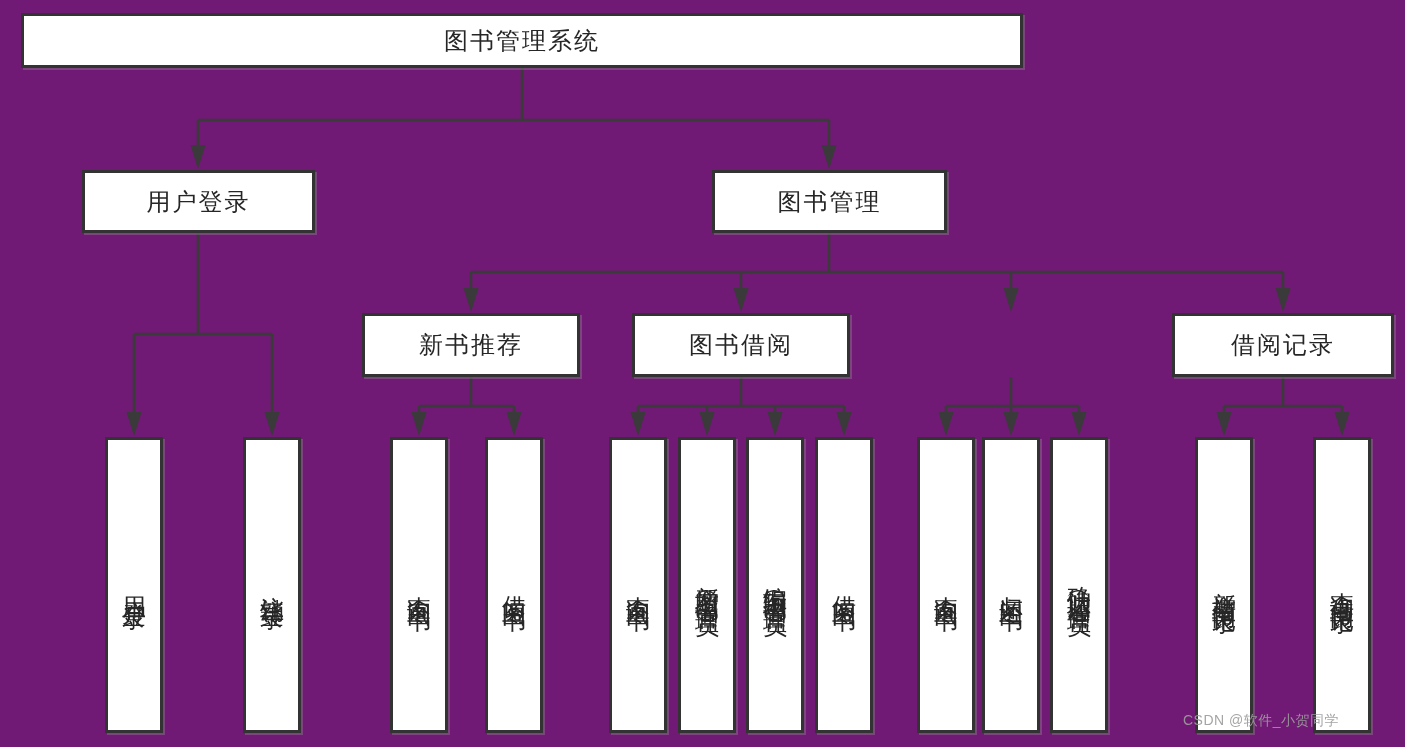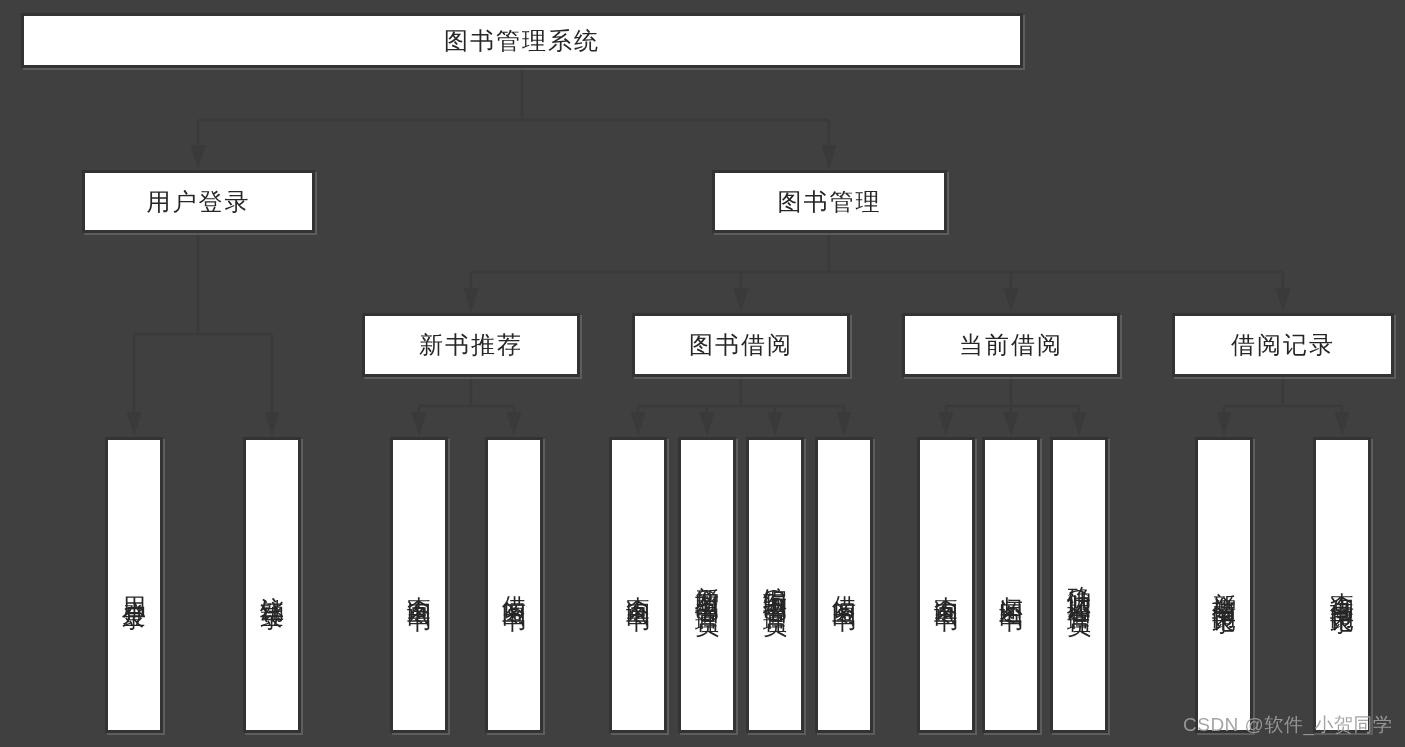--- a/index.html
+++ b/index.html
@@ -4,21 +4,21 @@
 <style>
   html, body {
     margin: 0;
     padding: 0;
     background: #ffffff;
   }
   .canvas {
     position: relative;
     width: 1405px;
     height: 747px;
-    background: #404040;
+    background: #701a75;
     font-family: "Liberation Sans", sans-serif;
     overflow: hidden;
   }
   .connector-layer {
     position: absolute;
     left: 0;
     top: 0;
     width: 1405px;
     height: 747px;
   }
@@ -51,21 +51,21 @@
     writing-mode: vertical-rl;
     text-orientation: mixed;
     font-size: 24px;
     letter-spacing: 4px;
     line-height: 1;
   }
   .watermark {
     position: absolute;
     left: 1183px;
     top: 712px;
-    font-size: 19px;
+    font-size: 14px;
     letter-spacing: 0.5px;
     color: #9d9d9d;
     opacity: 0.92;
     white-space: nowrap;
     z-index: 5;
   }
 </style>
 </head>
 <body>
 
@@ -124,23 +124,20 @@
   <div class="node h" style="left:712px; top:170px; width:235px; height:63px;">
     <span>图书管理</span>
   </div>
 
   <div class="node h" style="left:632px; top:313px; width:218px; height:64px;">
     <span>图书借阅</span>
   </div>
   <div class="node h" style="left:362px; top:313px; width:218px; height:64px;">
     <span>新书推荐</span>
   </div>
-  <div class="node h" style="left:902px; top:313px; width:218px; height:64px;">
-    <span>当前借阅</span>
-  </div>
   <div class="node h" style="left:1172px; top:313px; width:222px; height:64px;align-items:center;">
     <span>借阅记录</span>
   </div>
 
   <div class="node v" style="left:105px; top:437px; width:58px; height:296px;">
     <span>用户登录</span>
   </div>
   <div class="node v" style="left:243px; top:437px; width:58px; height:296px;">
     <span>注销登录</span>
   </div>

